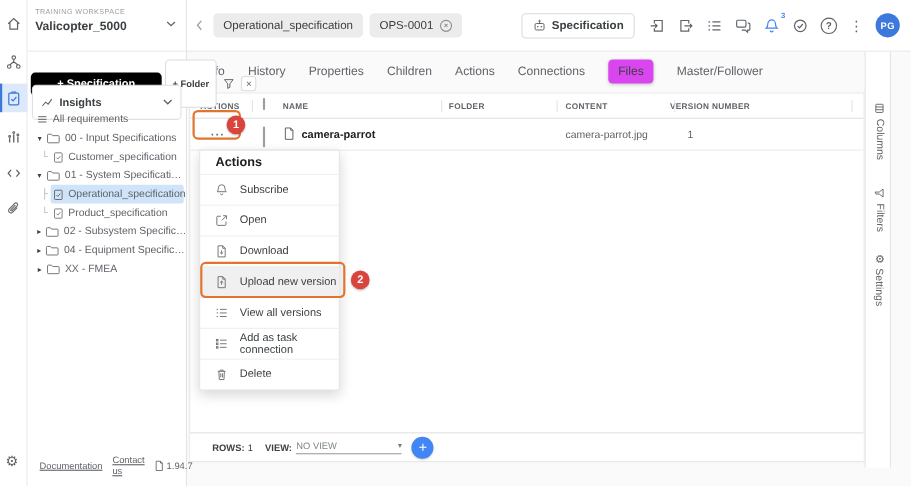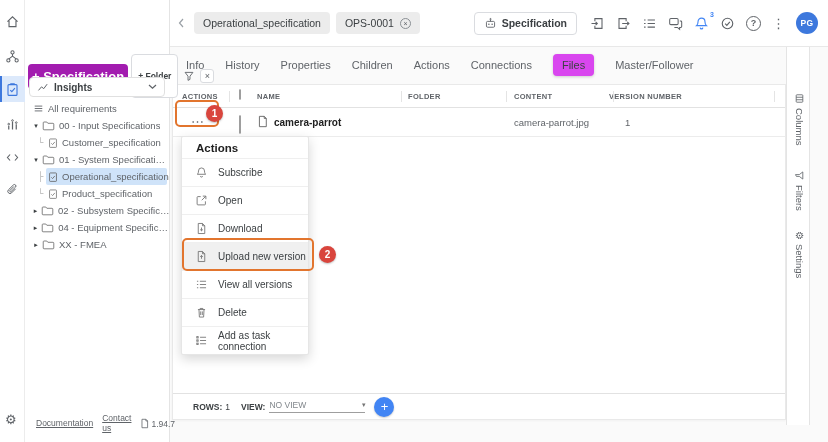--- a/index.html
+++ b/index.html
@@ -13,38 +13,38 @@
   .rail-icon.active { background:#dce9fb; height:26px; }
   .rail-icon.active::before { content:""; position:absolute; left:0; top:0; bottom:0; width:2px; background:#3d78dd; }
 
   
   .left-panel { position:absolute; left:25px; top:0; width:145px; height:442px; background:#fff; border-right:1px solid #e4e4e4; z-index:2; }
   .ws-header { position:absolute; left:0; top:0; width:100%; height:47px; border-bottom:1px solid #ececec; padding:8px 0 0 7px; }
   .ws-type { font-size:6.5px; color:#9aa0a6; letter-spacing:.4px; }
   .ws-name { font-size:11px; font-weight:bold; color:#3c4043; margin-top:3px; }
   .ws-chevron { position:absolute; right:9px; top:19px; }
   .panel-buttons { position:absolute; left:3px; top:54px; display:flex; align-items:center; gap:3px; }
-  .btn-blue { background:#a21caf; color:#fff; font-size:13px; font-weight:bold; border-radius:4px; padding:5px 4px; cursor:pointer; white-space:nowrap; }
+  .btn-blue { background:#000000; color:#fff; font-size:10px; font-weight:bold; border-radius:4px; padding:5px 24px; cursor:pointer; white-space:nowrap; }
   .btn-outline { border:1px solid #dadce0; color:#3c4043; font-size:8.5px; font-weight:bold; border-radius:4px; padding:16px 6px; cursor:pointer; white-space:nowrap; background:#fff; }
   .icon-btn { width:16px; height:16px; display:flex; align-items:center; justify-content:center; cursor:pointer; }
   .close-box { width:14px; height:14px; border:1px solid #dadce0; border-radius:3px; font-size:9px; color:#5f6368; display:flex; align-items:center; justify-content:center; cursor:pointer; background:#fff; }
-  .insights { position:absolute; left:4px; top:77px; width:136px; height:20px; border:1px solid #e0e0e0; border-radius:4px; display:flex; align-items:center; gap:5px; padding:0 7px; cursor:pointer; background:#fff; }
+  .insights { position:absolute; left:4px; top:77px; width:136px; height:32px; border:1px solid #e0e0e0; border-radius:4px; display:flex; align-items:center; gap:5px; padding:0 7px; cursor:pointer; background:#fff; }
   .insights-label { font-size:10px; font-weight:bold; color:#3c4043; flex:1; }
   .tree { position:absolute; left:0; top:100px; width:145px; }
   .tree-row { position:relative; height:17px; display:flex; align-items:center; font-size:9.5px; color:#5f6368; cursor:pointer; white-space:nowrap; }
   .tw-arrow { width:8px; font-size:7px; color:#3c4043; margin-left:7px; text-align:center; }
   .tw-elbow { font-family:"DejaVu Sans", sans-serif; font-size:9px; color:#b5b5b5; margin-left:13px; width:8px; }
   .tree-row .ticon { margin:0 4px 0 2px; flex:none; }
   .tree-row.root .ticon { margin-left:8px; }
   .tree-label { overflow:hidden; text-overflow:ellipsis; }
   .tree-row.selected::before { content:""; position:absolute; left:21px; right:3px; top:0; bottom:0; background:#cfe3f9; border-radius:2px; }
   .tree-row.selected > * { position:relative; }
   .panel-footer { position:absolute; left:11px; bottom:9px; display:flex; align-items:center; gap:9px; font-size:8.5px; color:#5f6368; }
   .pf-link { text-decoration:underline; cursor:pointer; }
-  .pf-version { display:flex; align-items:flex-end; gap:2px; color:#5f6368; }
+  .pf-version { display:flex; align-items:center; gap:2px; color:#5f6368; }
   .gear-bottom { position:absolute; left:5px; top:412px; font-size:13px; color:#5f6368; cursor:pointer; z-index:4; }
 
   
   .topbar { position:absolute; left:170px; top:0; width:658px; height:47px; background:#fff; border-bottom:1px solid #e8e8e8; display:flex; align-items:center; padding:0 10px 0 4px; z-index:2; }
   .collapse { width:14px; display:flex; justify-content:center; cursor:pointer; }
   .doc-tab { background:#ececec; border-radius:4px; padding:5px 9px; font-size:10.5px; color:#3c4043; margin-left:6px; display:flex; align-items:center; gap:6px; cursor:pointer; white-space:nowrap; }
   .tab-close { width:11px; height:11px; border:1px solid #8a8f94; border-radius:50%; font-size:7px; color:#5f6368; display:flex; align-items:center; justify-content:center; }
   .topbar-spacer { flex:1; }
   .assistant-btn { border:1px solid #dadce0; border-radius:4px; padding:4px 9px; display:flex; align-items:center; gap:5px; font-size:10.5px; font-weight:bold; color:#3c4043; cursor:pointer; background:#fff; }
   .tb-icons { display:flex; align-items:center; gap:11px; margin-left:13px; }
@@ -133,20 +133,29 @@
   </div>
   <div class="rail-icon" style="top:177px">
     <svg width="15" height="15" viewBox="0 0 16 16" fill="none" stroke="#5f6368" stroke-width="1.05">
         <path d="M11.3 7.3 7 11.6a2.3 2.3 0 0 1-3.3-3.3l5.3-5.2a1.63 1.63 0 0 1 2.3 2.3L6.4 10.2a.82.82 0 0 1-1.16-1.16l4.3-4.3"></path>
       </svg>
   </div>
 </div>
 <div class="gear-bottom">⚙</div>
 
 <div class="left-panel">
+  <div class="ws-header">
+    <div class="ws-type">TRAINING WORKSPACE</div>
+    <div class="ws-name">Valicopter_5000</div>
+    <span class="ws-chevron">
+      <svg width="9" height="6" viewBox="0 0 9 6">
+          <path d="M1 1l3.5 3.3L8 1" fill="none" stroke="#5f6368" stroke-width="1.2"></path>
+        </svg>
+    </span>
+  </div>
 
   <div class="panel-buttons">
     <div class="btn-blue">+ Specification</div>
     <div class="btn-outline">+ Folder</div>
     <div class="icon-btn">
       <svg width="12" height="12" viewBox="0 0 16 16">
           <path d="M2.8 3.2h10.4L9.3 8.3v4.2l-2.6 1.3V8.3Z" fill="none" stroke="#5f6368" stroke-width="1.2"></path>
         </svg>
     </div>
     <div class="close-box">×</div>
@@ -396,33 +405,33 @@
     <span>Upload new version</span>
   </div>
   <div class="menu-item">
     <svg class="mi-ic" width="13" height="13" viewBox="0 0 16 16" fill="none" stroke="#757575" stroke-width="1.1">
         <path d="M2.4 4h1.6M2.4 8h1.6M2.4 12h1.6M6 4h7.6M6 8h7.6M6 12h7.6"></path>
       </svg>
     <span>View all versions</span>
   </div>
   <div class="menu-item">
     <svg class="mi-ic" width="13" height="13" viewBox="0 0 16 16" fill="none" stroke="#757575" stroke-width="1.1">
-        <path d="M3.6 4.4h8.8M6.3 4.4V3h3.4v1.4M4.9 4.4l.5 9.2h5.2l.5-9.2"></path>
-        <path d="M7 6.6v4.6M9 6.6v4.6"></path>
-      </svg>
-    <span>Delete</span>
-  </div>
-  <div class="menu-item">
-    <svg class="mi-ic" width="13" height="13" viewBox="0 0 16 16" fill="none" stroke="#757575" stroke-width="1.1">
         <rect x="2.2" y="3.2" width="1.7" height="1.7"></rect>
         <rect x="2.2" y="7.2" width="1.7" height="1.7"></rect>
         <rect x="2.2" y="11.2" width="1.7" height="1.7"></rect>
         <path d="M6.2 4h7.4M6.2 8h7.4M6.2 12h7.4"></path>
       </svg>
     <span>Add as task connection</span>
+  </div>
+  <div class="menu-item">
+    <svg class="mi-ic" width="13" height="13" viewBox="0 0 16 16" fill="none" stroke="#757575" stroke-width="1.1">
+        <path d="M3.6 4.4h8.8M6.3 4.4V3h3.4v1.4M4.9 4.4l.5 9.2h5.2l.5-9.2"></path>
+        <path d="M7 6.6v4.6M9 6.6v4.6"></path>
+      </svg>
+    <span>Delete</span>
   </div>
 </div>
 
 <div class="side-strip"></div>
 <div class="side-tab" style="top:93px">
   <svg width="11" height="11" viewBox="0 0 16 16" fill="none" stroke="#5f6368" stroke-width="1.2">
       <rect x="2.6" y="3.2" width="10.8" height="9.6" rx="1"></rect>
       <path d="M6.2 3.2v9.6M9.8 3.2v9.6"></path>
     </svg>
   <span>Columns</span>

